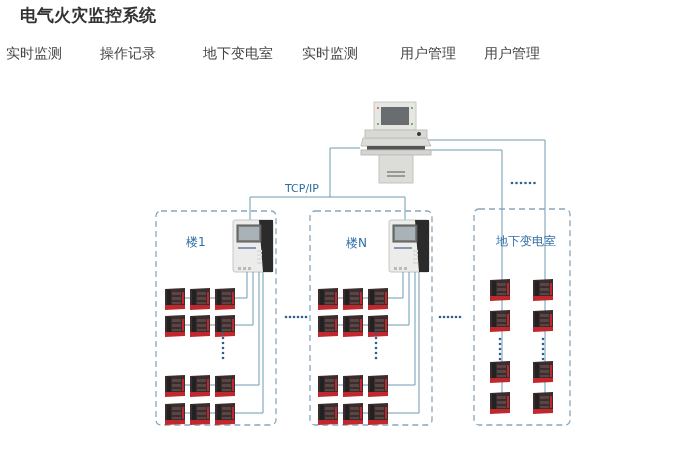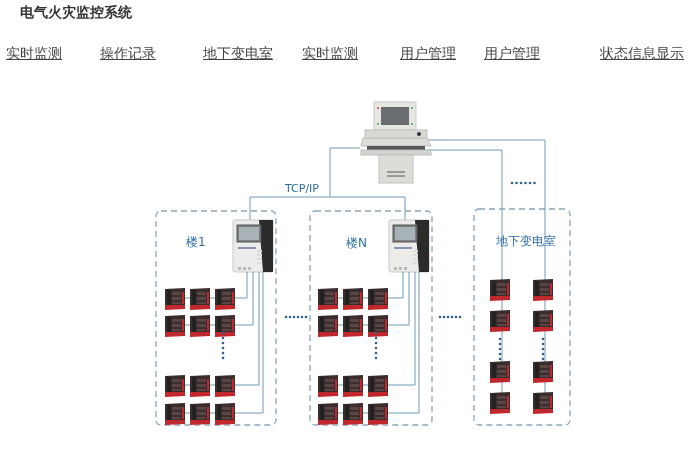--- a/index.html
+++ b/index.html
@@ -1,35 +1,34 @@
 <!DOCTYPE html>
 <html><head>
 <meta charset="utf-8">
 <style>
   html,body{margin:0;padding:0;background:#ffffff;}
   body{width:700px;height:449px;position:relative;overflow:hidden;font-family:"DejaVu Sans","Liberation Sans",sans-serif;}
-  .title{position:absolute;left:20px;top:4px;font-size:14px;font-weight:bold;color:#333;letter-spacing:0px;}
+  .title{position:absolute;left:20px;top:4px;font-size:17px;font-weight:bold;color:#333;letter-spacing:0px;}
   .nav{position:absolute;top:45px;left:0;width:700px;height:20px;}
-  .nav-item{position:absolute;top:0;font-size:14px;color:#444;white-space:nowrap;cursor:pointer;text-decoration:underline;}
+  .nav-item{position:absolute;top:0;font-size:14px;color:#444;white-space:nowrap;cursor:pointer;}
   svg{position:absolute;left:0;top:0;}
   .lbl{font-family:"DejaVu Sans","Liberation Sans",sans-serif;}
 </style>
 </head>
 <body>
 
 <div class="title">电气火灾监控系统</div>
 
 <div class="nav">
   <span class="nav-item" style="left:6px">实时监测</span>
   <span class="nav-item" style="left:100px">操作记录</span>
   <span class="nav-item" style="left:203px">地下变电室</span>
   <span class="nav-item" style="left:302px">实时监测</span>
   <span class="nav-item" style="left:400px">用户管理</span>
   <span class="nav-item" style="left:484px">用户管理</span>
-  <span class="nav-item" style="left:600px">状态信息显示</span>
 </div>
 
 <svg width="700" height="449" viewBox="0 0 700 449" id="diagram">
   <defs>
 
     <g id="workstation">
       <rect x="13" y="0" width="42" height="28" fill="#e6e6e2" stroke="#c8c8c4"></rect>
       <rect x="20" y="5" width="28" height="18" fill="#6a6d70"></rect>
       <circle cx="17" cy="6" r="1" fill="#d44"></circle>
         <circle cx="17" cy="22" r="1" fill="#4a4"></circle>

